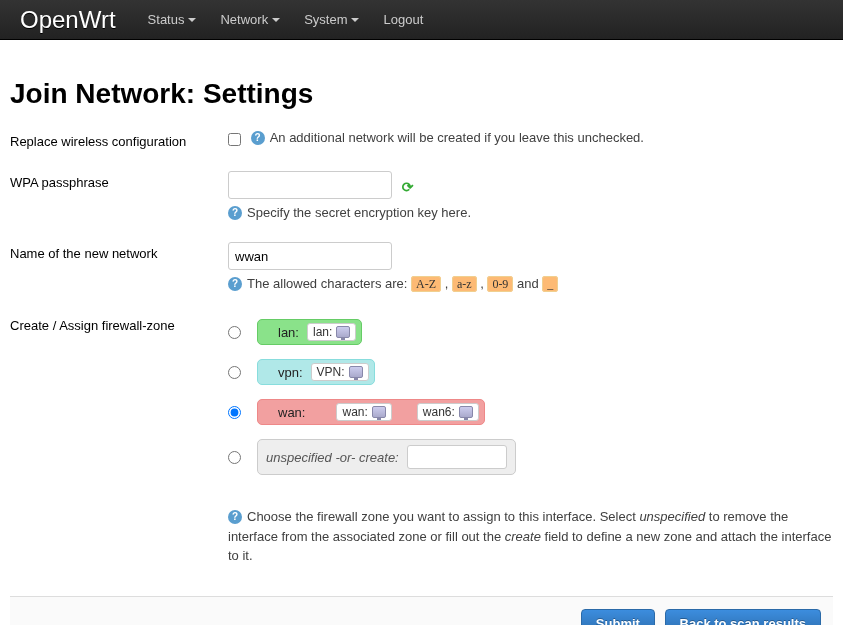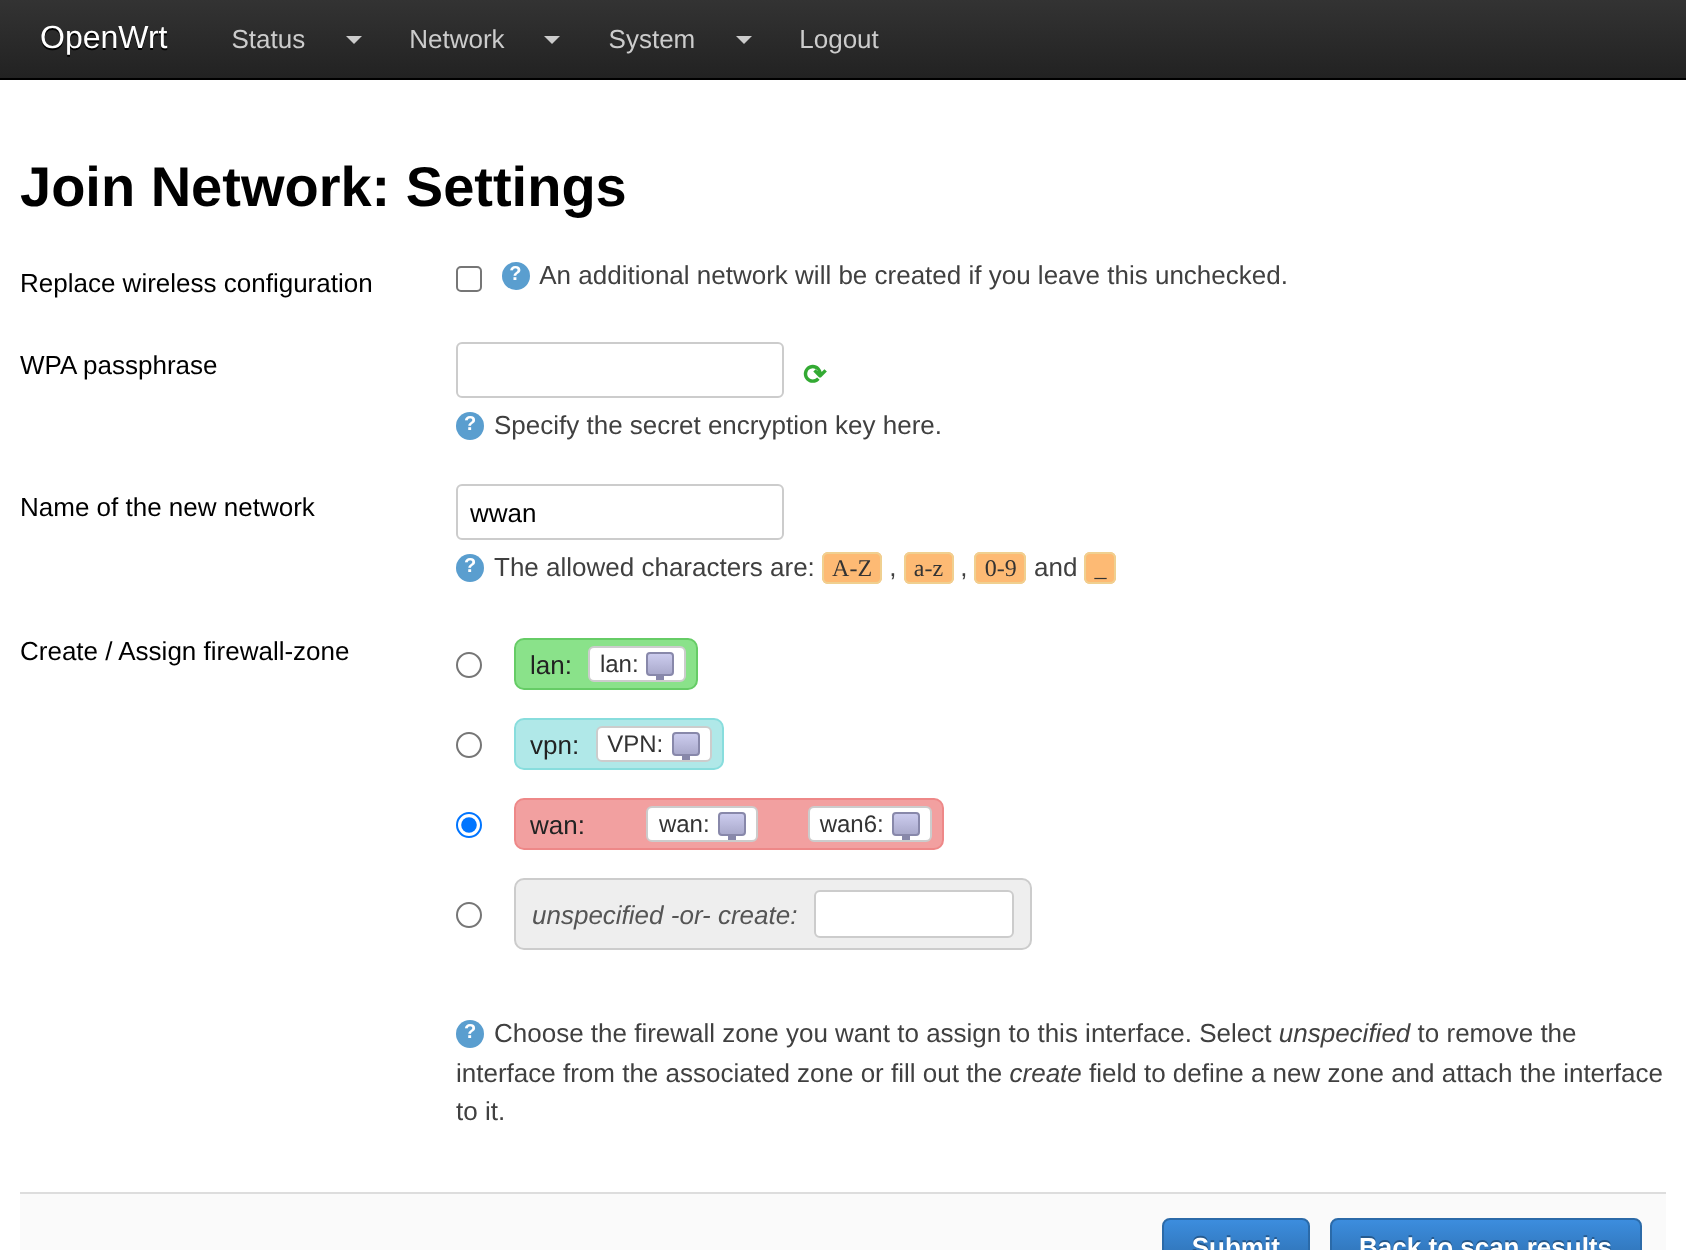--- a/index.html
+++ b/index.html
@@ -1,38 +1,38 @@
 <!DOCTYPE html>
 <html><head>
 <meta charset="utf-8">
 <style>
 * { box-sizing: border-box; margin: 0; padding: 0; }
 body { font-family: Arial, Helvetica, sans-serif; font-size: 13px; color: #333; background: #fff; }
 .navbar { background: linear-gradient(#333, #222); border-bottom: 1px solid #000; height: 40px; display: flex; align-items: center; padding: 0 20px; }
-.brand { color: #fff; font-size: 16px; font-weight: normal; margin-right: 20px; text-shadow: 0 1px 0 #000; }
-.nav-item { color: #ccc; padding: 10px 12px; cursor: pointer; font-size: 13px; display: inline-flex; align-items: center; gap: 20px; }
+.brand { color: #fff; font-size: 24px; font-weight: normal; margin-right: 20px; text-shadow: 0 1px 0 #000; }
+.nav-item { color: #ccc; padding: 10px 12px; cursor: pointer; font-size: 13px; display: inline-flex; align-items: center; gap: 4px; }
 .caret { display: inline-block; width: 0; height: 0; border-left: 4px solid transparent; border-right: 4px solid transparent; border-top: 4px solid #ccc; vertical-align: middle; }
 .container { padding: 10px 10px 20px 10px; }
 h2 { color: #000000; font-size: 28px; font-weight: bold; margin: 28px 0 20px 0; }
 .form-row { display: flex; align-items: flex-start; margin-bottom: 22px; }
 .form-label { width: 218px; padding-right: 14px; padding-top: 4px; color: #000000; flex-shrink: 0; }
 .form-control { flex: 1; }
 .form-row-zone .form-control { margin-top: 5px; }
 input[type=text], input[type=password] { border: 1px solid #ccc; border-radius: 3px; padding: 4px 6px; font-size: 13px; height: 28px; width: 164px; }
 input[type=text].zone-create { width: 100px; height: 24px; }
 input[type=checkbox] { vertical-align: middle; margin-right: 6px; margin-top: 2px; }
 .hint { margin-top: 6px; color: #404040; }
 .hint-inline { color: #404040; }
 .help-icon { display: inline-block; width: 14px; height: 14px; border-radius: 50%; background: #5a9ecf; color: #fff; font-size: 10px; text-align: center; line-height: 14px; font-weight: bold; margin-right: 5px; vertical-align: text-bottom; }
 .reveal-icon { display: inline-block; width: 14px; height: 14px; margin-left: 6px; vertical-align: middle; cursor: pointer; position: relative; }
 .reveal-icon::before { content: "⟳"; color: #3a3; font-size: 14px; font-weight: bold; }
 code { background: #fdba74; border: 1px solid #f0d090; padding: 0 4px; border-radius: 3px; font-family: Liberation Serif, serif; font-size: 12px; color: #333; }
 .zone-option { display: flex; align-items: center; margin-bottom: 14px; }
 .zone-option input[type=radio] { margin-right: 16px; }
-.zone-badge { display: inline-flex; align-items: center; border-radius: 5px; padding: 3px 5px 3px 7px; border: 1px solid; }
+.zone-badge { display: inline-flex; align-items: center; border-radius: 5px; padding: 3px 5px 3px 20px; border: 1px solid; }
 .zone-badge.lan { background: #8ae28a; border-color: #6c6; }
 .zone-badge.vpn { background: #b0e8e8; border-color: #8dd; }
 .zone-badge.wan { background: #f2a0a0; border-color: #e88; gap: 23px; }
 .zone-badge.unspec { background: #eee; border: 1px solid #ccc; font-style: italic; color: #555; padding: 5px 8px; }
 .zone-name { font-weight: normal; margin-right: 6px; color: #222; }
 .iface-chip { background: #fff; border: 1px solid #ccc; border-radius: 3px; padding: 1px 5px; margin-left: 2px; display: inline-flex; align-items: center; font-size: 12px; color: #333; }
 .iface-icon { display: inline-block; width: 14px; height: 12px; background: linear-gradient(#cce, #aac); border: 1px solid #88a; border-radius: 2px; margin-left: 4px; position: relative; }
 .iface-icon::after { content: ""; position: absolute; bottom: -3px; left: 4px; width: 4px; height: 2px; background: #88a; }
 .zone-hint { color: #404040; line-height: 1.5; max-width: 620px; }
 .zone-hint em { font-style: italic; }

